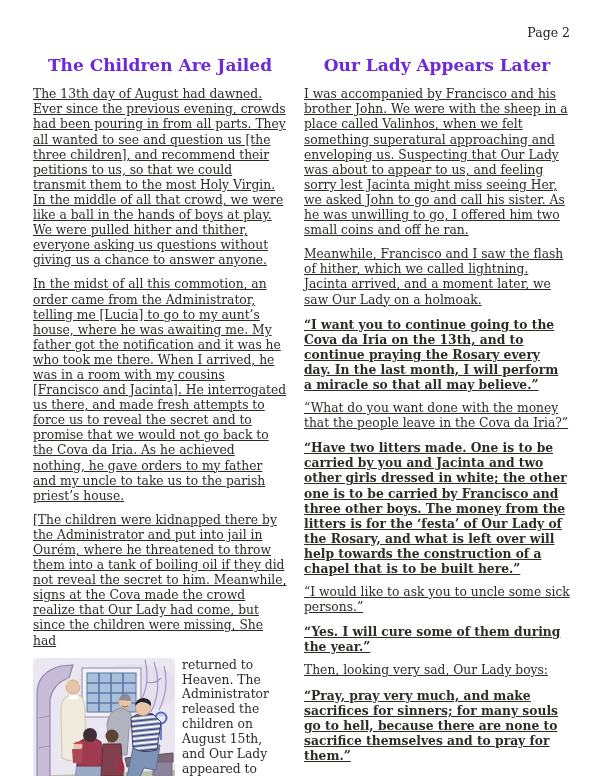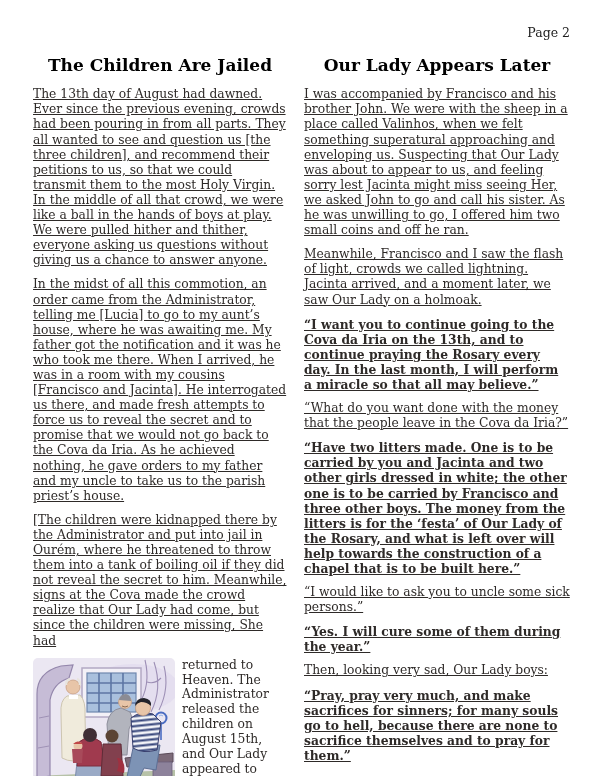--- a/index.html
+++ b/index.html
@@ -4,21 +4,21 @@
 <style>
   html,body{margin:0;padding:0;background:#ffffff;}
   body{width:600px;height:776px;overflow:hidden;font-family:"DejaVu Serif","Liberation Serif",serif;color:#2e2a28;}
   .page{box-sizing:border-box;width:600px;height:547px;display:flex;flex-direction:column;padding:26px 30px 14px 33px;}
   .page-number{text-align:right;font-size:12.5px;color:#1c1c1c;line-height:1.1;margin-bottom:4px;}
   .rule{height:3px;background:#4f81bd;border:none;margin:0;}
   .columns{display:flex;gap:17px;margin-top:8px;flex:1 1 auto;}
   .col{box-sizing:border-box;}
   .col-left{width:254px;flex:0 0 254px;}
   .col-right{flex:1 1 auto;min-width:0;}
-  h2.col-heading{font-size:17px;font-weight:bold;color:#000000;text-align:center;margin:4px 0 12px 0;line-height:1.15;}
+  h2.col-heading{font-size:17px;font-weight:bold;color:#6d28d9;text-align:center;margin:4px 0 12px 0;line-height:1.15;}
   p.body-text{font-size:12.3px;line-height:15.1px;margin:0 0 9px 0;text-align:left;text-decoration:underline;}
   p.body-text.bold{font-weight:bold;}
   .wrap-block{display:flex;gap:7px;margin:0;}
   .illus{flex:0 0 142px;width:142px;height:152px;}
   .wrap-text{flex:1 1 auto;min-width:0;}
   .wrap-text p{font-size:12.3px;line-height:14.9px;margin:0;}
 </style>
 </head>
 <body>
 
@@ -124,21 +124,21 @@
         </svg>
         <div class="wrap-text">
           <p>returned to Heaven. The Administrator released the children on August 15th, and Our Lady appeared to them in another location on the 19th, as described by Lucia below.]</p>
         </div>
       </div>
     </div>
 
     <div class="col col-right">
       <h2 class="col-heading">Our Lady Appears Later</h2>
       <p class="body-text">I was accompanied by Francisco and his brother John. We were with the sheep in a place called Valinhos, when we felt something superatural approaching and enveloping us. Suspecting that Our Lady was about to appear to us, and feeling sorry lest Jacinta might miss seeing Her, we asked John to go and call his sister. As he was unwilling to go, I offered him two small coins and off he ran.</p>
-      <p class="body-text">Meanwhile, Francisco and I saw the flash of light, crowds we called lightning. Jacinta arrived, and a moment later, we saw Our Lady on a holmoak.</p>
+      <p class="body-text">Meanwhile, Francisco and I saw the flash of hither, which we called lightning. Jacinta arrived, and a moment later, we saw Our Lady on a holmoak.</p>
       <p class="body-text bold">“I want you to continue going to the Cova da Iria on the 13th, and to continue praying the Rosary every day. In the last month, I will perform a miracle so that all may believe.”</p>
       <p class="body-text">“What do you want done with the money that the people leave in the Cova da Iria?”</p>
       <p class="body-text bold">“Have two litters made. One is to be carried by you and Jacinta and two other girls dressed in white; the other one is to be carried by Francisco and three other boys. The money from the litters is for the ‘festa’ of Our Lady of the Rosary, and what is left over will help towards the construction of a chapel that is to be built here.”</p>
       <p class="body-text">“I would like to ask you to uncle some sick persons.”</p>
       <p class="body-text bold">“Yes. I will cure some of them during the year.”</p>
       <p class="body-text">Then, looking very sad, Our Lady boys:</p>
       <p class="body-text bold">“Pray, pray very much, and make sacrifices for sinners; for many souls go to hell, because there are none to sacrifice themselves and to pray for them.”</p>
 
     </div>
 

